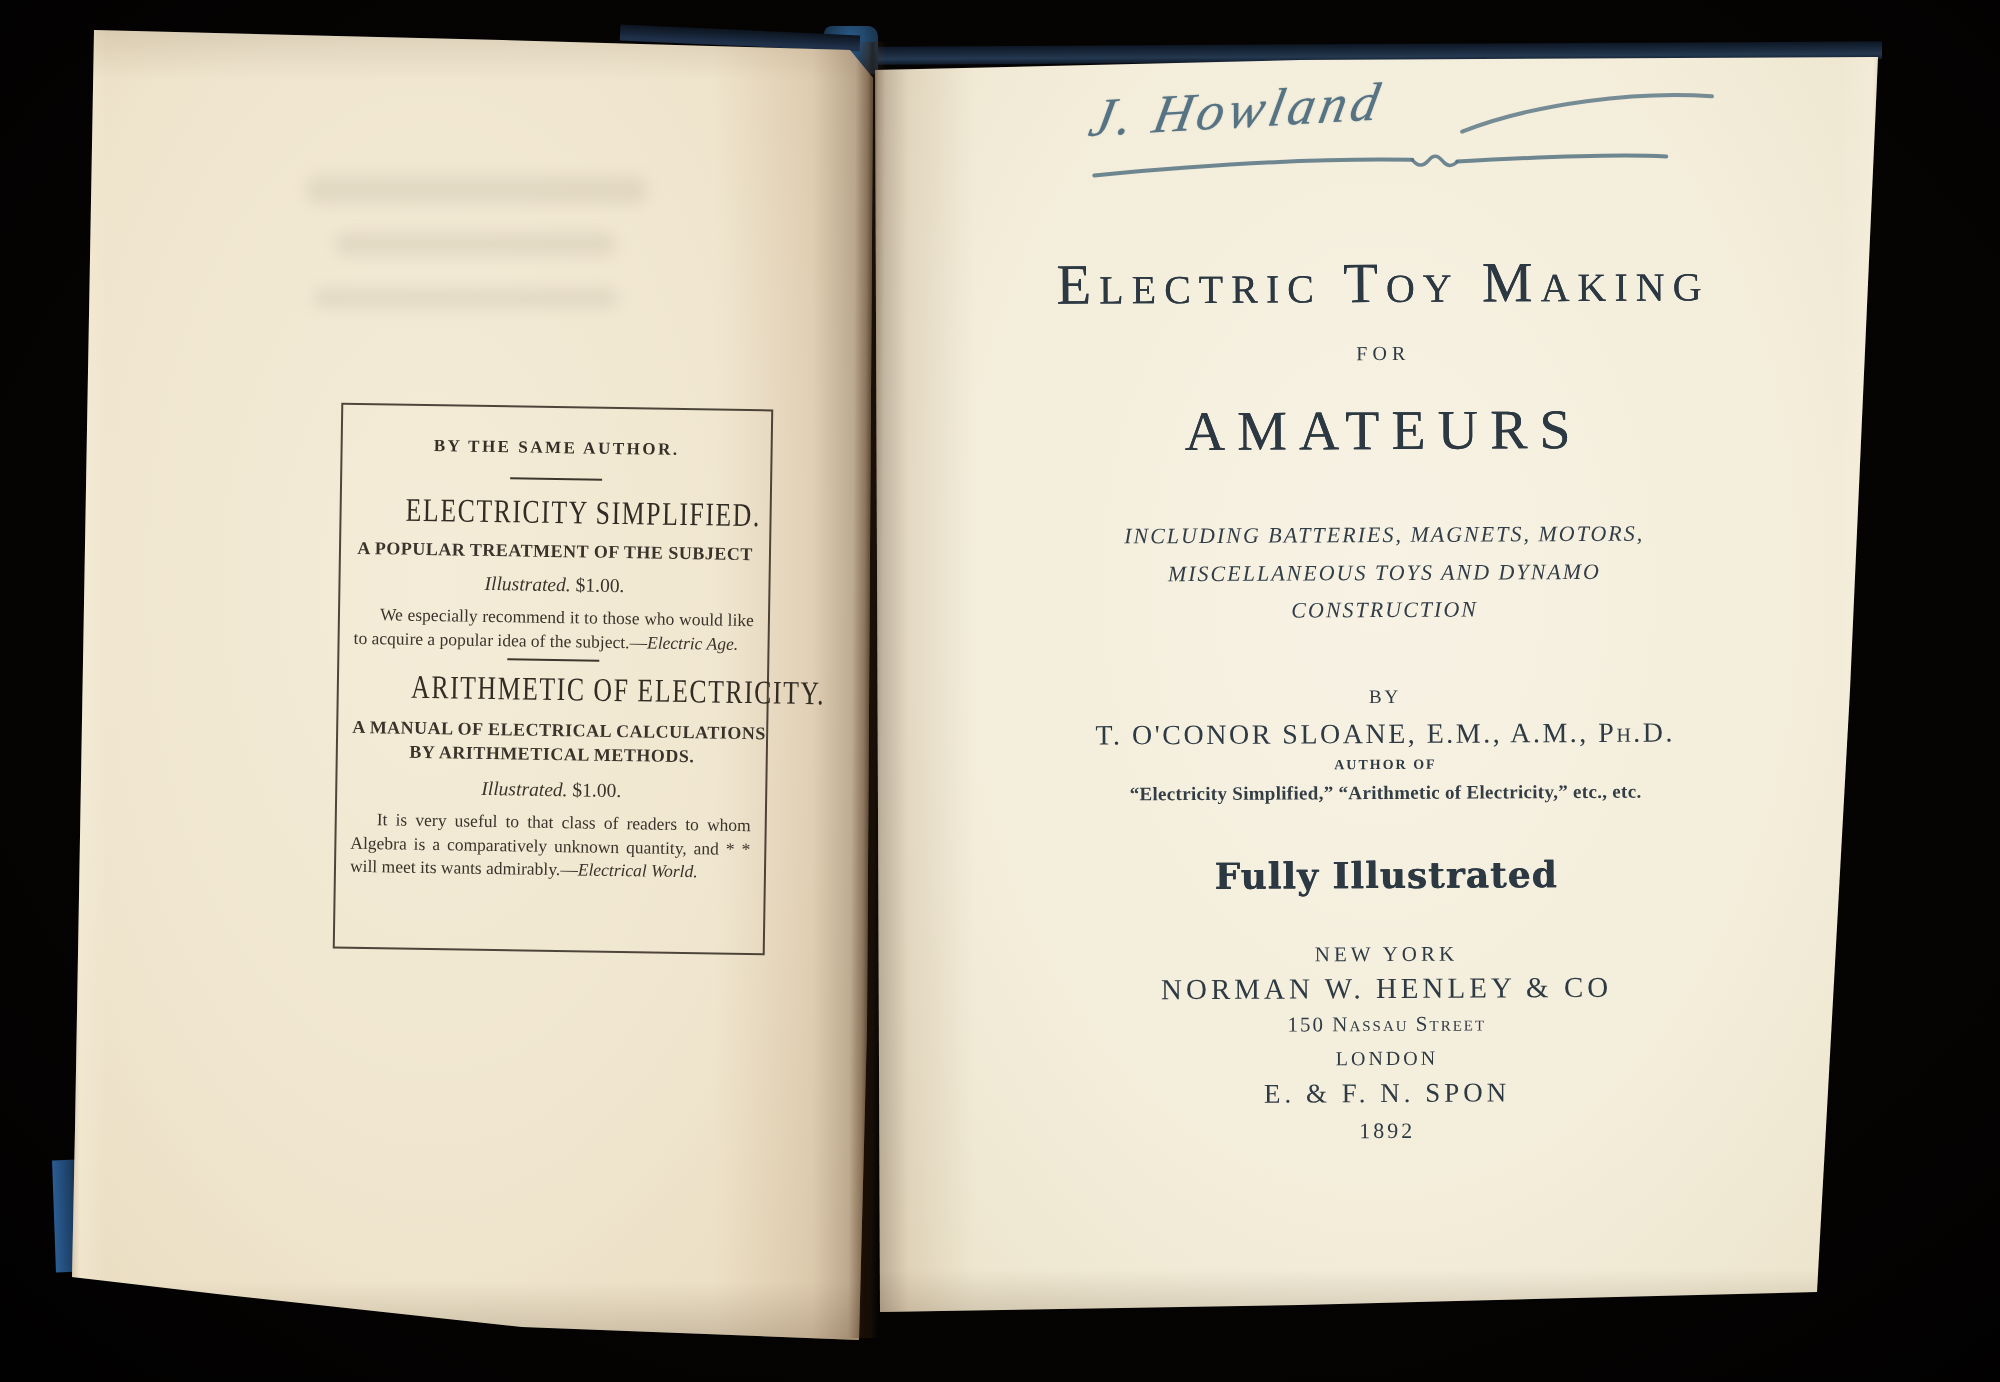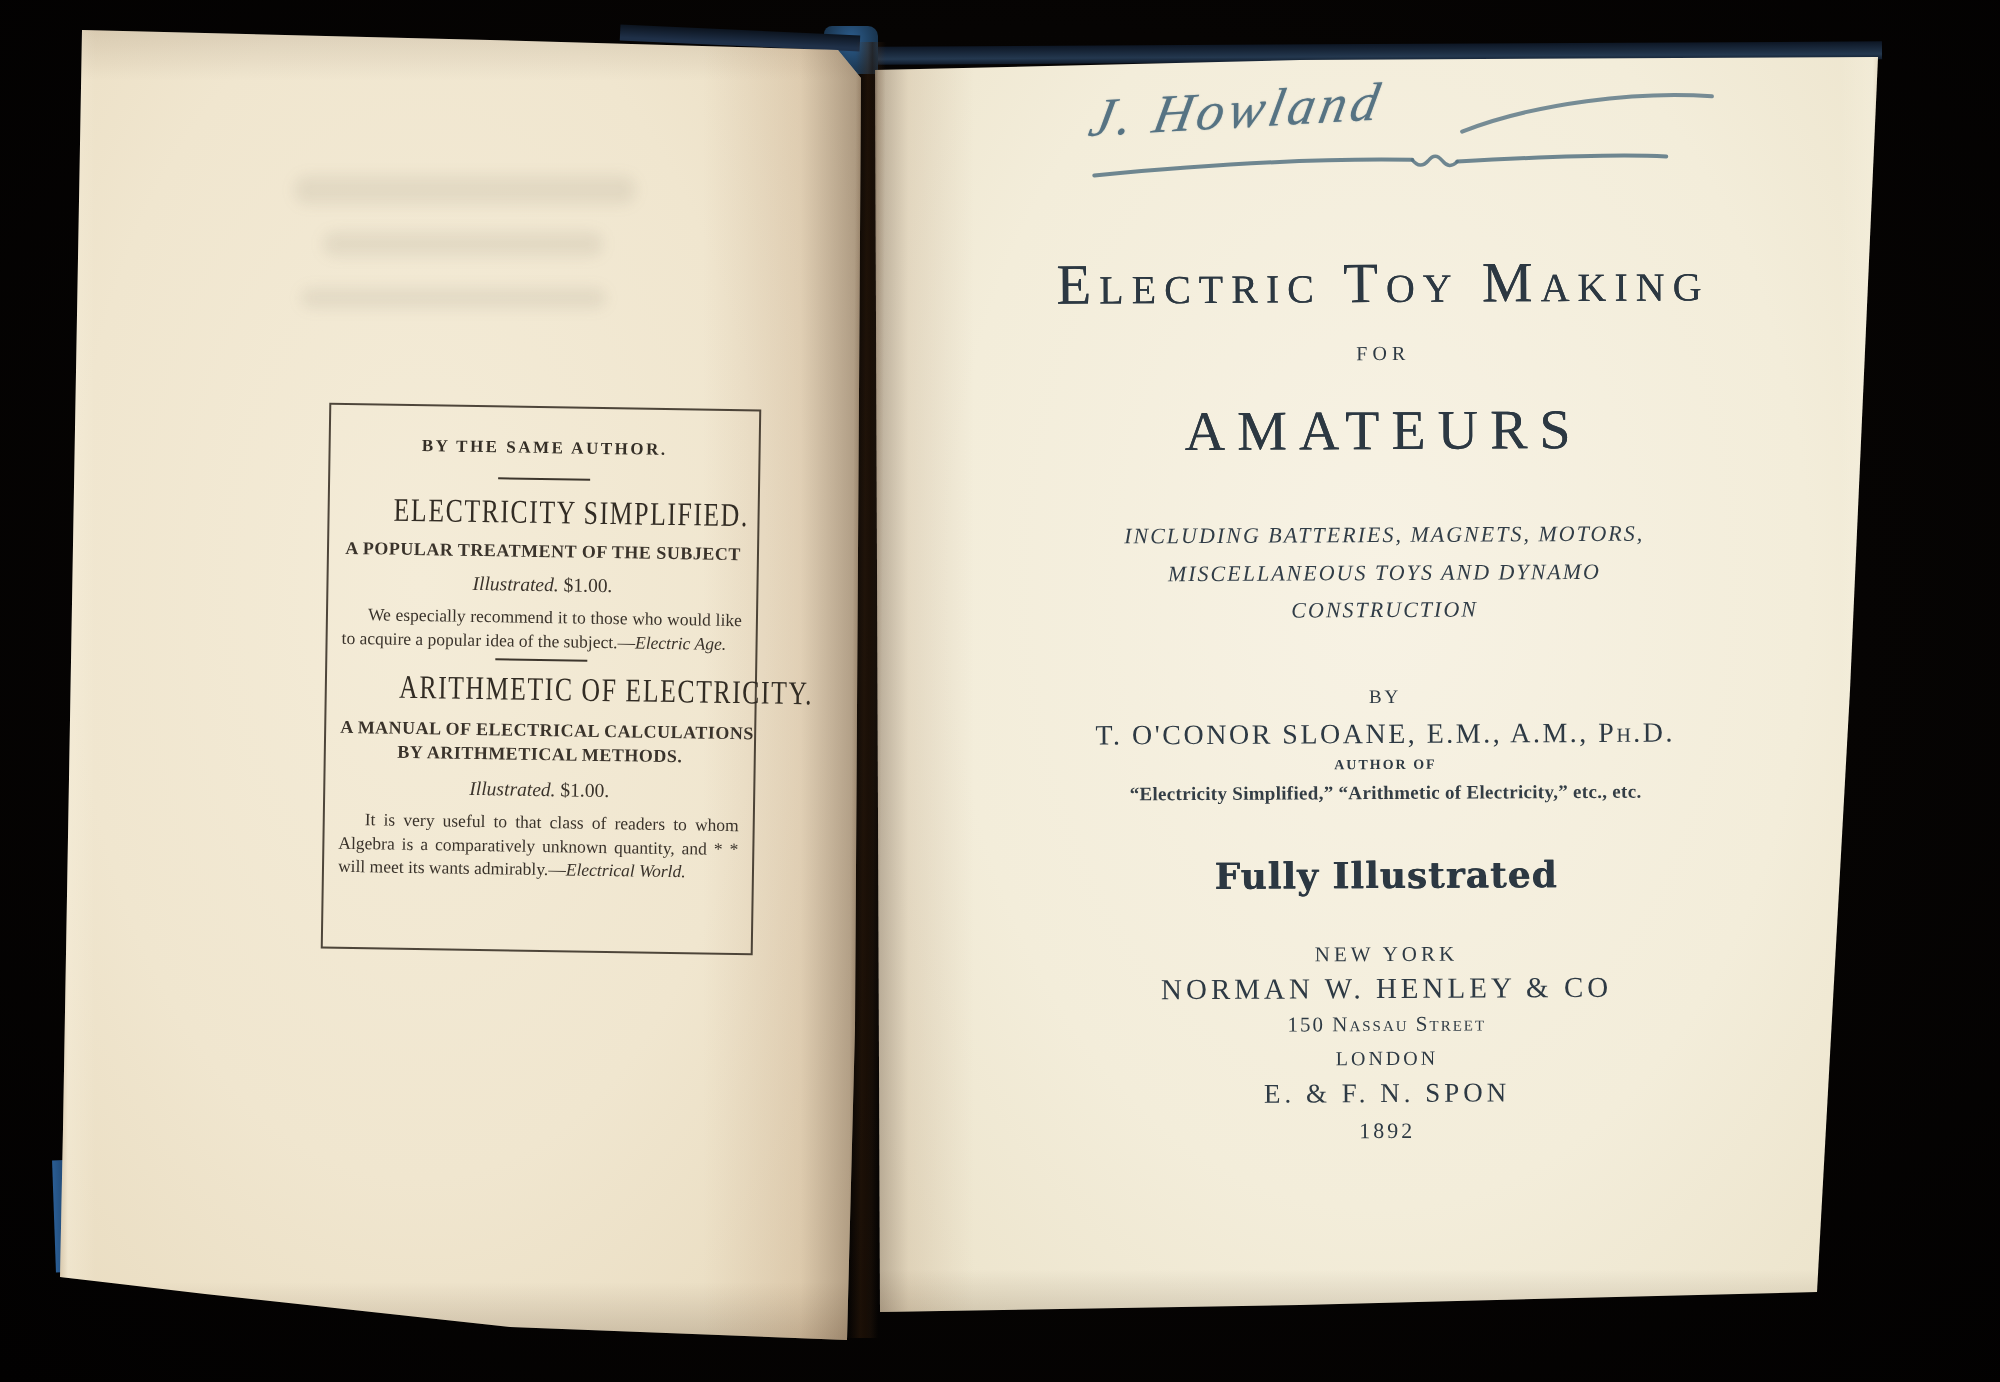--- a/index.html
+++ b/index.html
@@ -14,21 +14,21 @@
              background:radial-gradient(ellipse at 50% 30%, #2c5d8d 0%, #1c3a57 60%, #122538 100%);}
   .edge-top-right{left:878px;top:44px;width:1004px;height:18px;transform:rotate(-0.3deg);
                   background:linear-gradient(180deg,#0d1624 0%,#24384f 70%,#101b2a 100%);}
   .edge-top-left{left:620px;top:30px;width:240px;height:16px;transform:rotate(2.6deg);
                  background:linear-gradient(180deg,#0c141f 0%,#1f3048 80%);}
   .edge-bottom-left{left:54px;top:1160px;width:24px;height:112px;transform:rotate(-2deg);
                     background:linear-gradient(90deg,#2a5d94 0%,#1d4066 70%,#122b47 100%);}
 
   
   .page{position:absolute;z-index:2;}
-  .page-left{left:55px;top:28px;width:810px;height:1320px;
+  .page-left{left:67px;top:28px;width:810px;height:1320px;
     clip-path:polygon(27px 2px,435px 12px,783px 22px,806px 50px,800px 1000px,792px 1312px,
                       455px 1299px,150px 1266px,5px 1249px,8px 1100px,20px 400px);
     background:
       linear-gradient(90deg, rgba(120,85,50,.28) 0%, rgba(255,250,235,.25) 1.6%, rgba(0,0,0,0) 5%),
       linear-gradient(90deg, rgba(0,0,0,0) 80%, rgba(150,100,60,.16) 92%, rgba(70,40,18,.40) 99.5%),
       linear-gradient(0deg, rgba(60,35,15,.22) 0%, rgba(0,0,0,0) 5%),
       linear-gradient(180deg, rgba(90,60,35,.14) 0%, rgba(0,0,0,0) 4%),
       radial-gradient(ellipse at 45% 42%, #f4ecd8 0%, #f0e6cf 55%, #e7d9bc 100%);}
   .page-right{left:873px;top:50px;width:1012px;height:1270px;
     clip-path:polygon(2px 20px,427px 10px,1005px 7px,977px 640px,944px 1242px,427px 1255px,7px 1262px);

